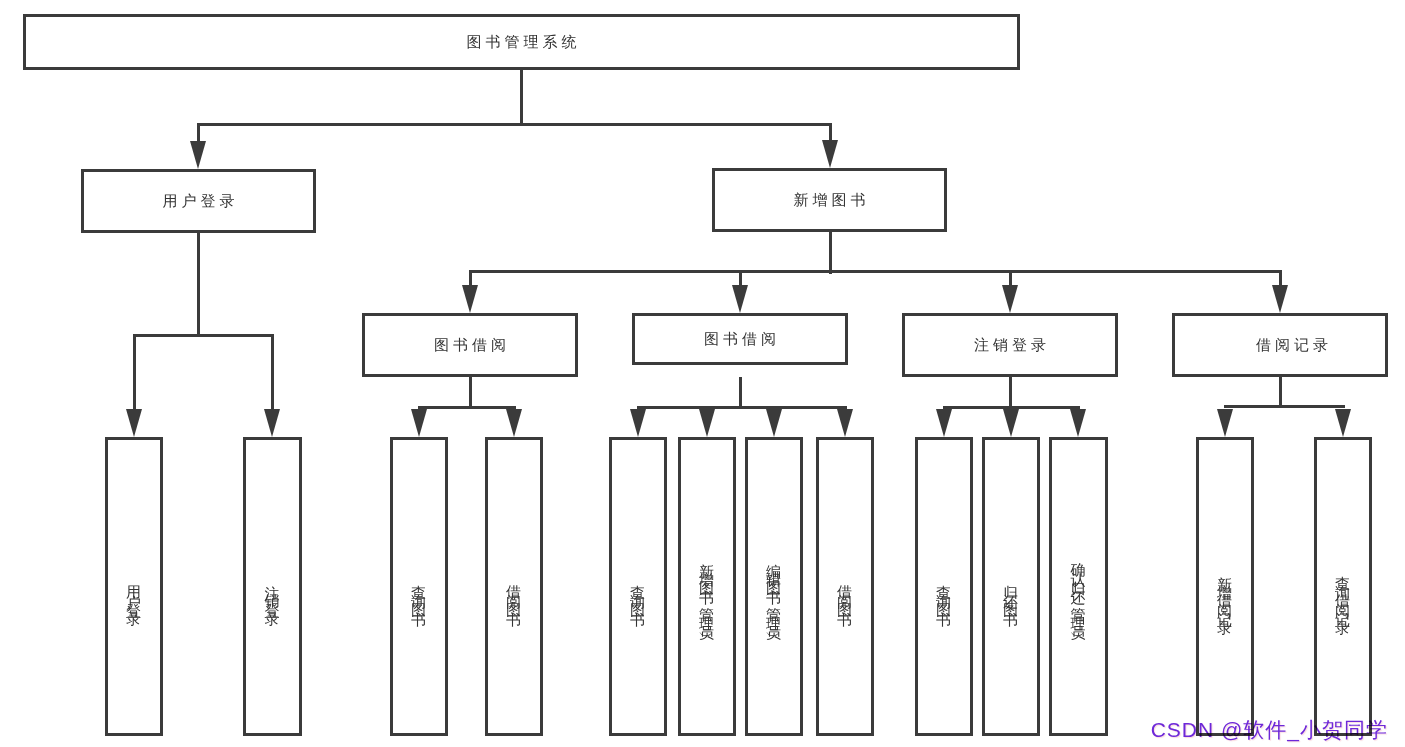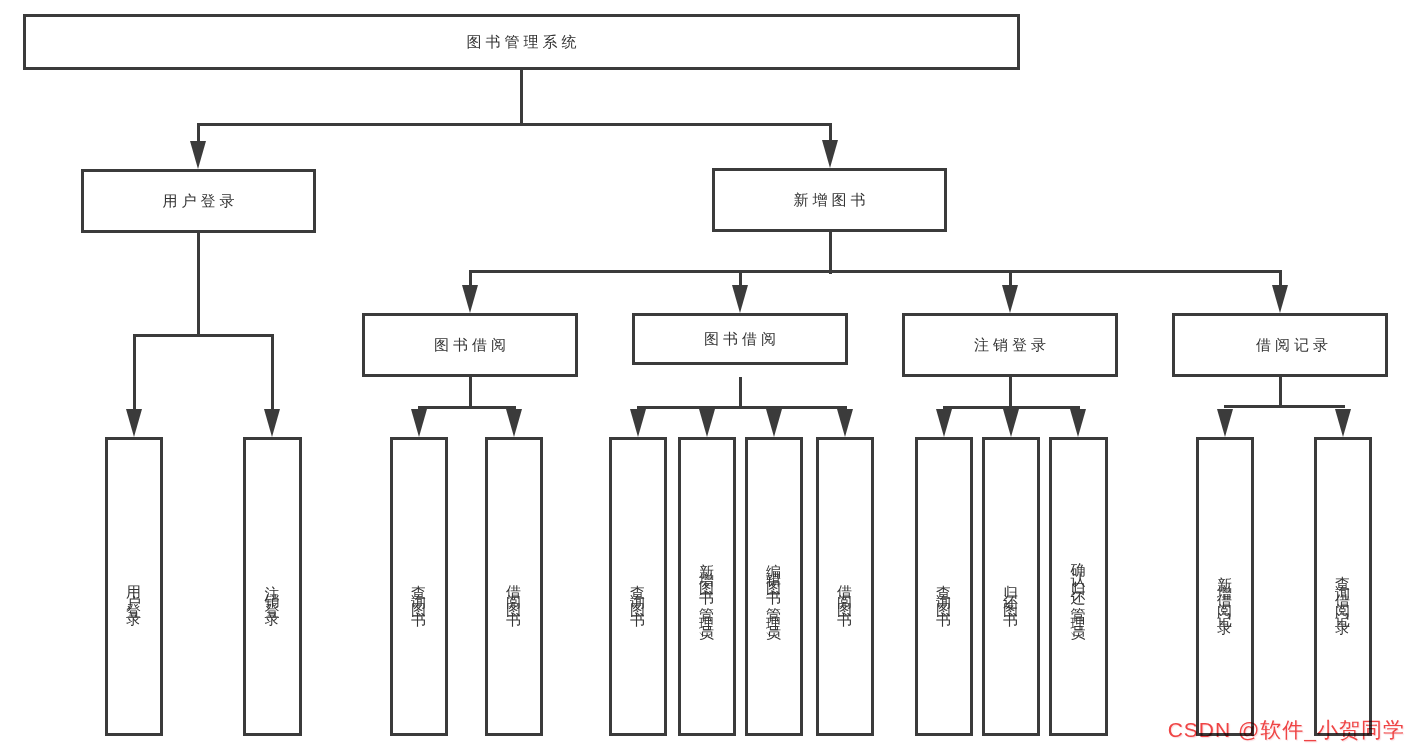--- a/index.html
+++ b/index.html
@@ -19,22 +19,22 @@
   }
   .box.v span { letter-spacing:9px; margin-bottom:-9px; line-height:1; }
   .vline { position:absolute; width:3px; background:#3b3b3b; z-index:1; }
   .hline { position:absolute; height:3px; background:#3b3b3b; z-index:1; }
   .arrow {
     position:absolute; width:0; height:0; z-index:1;
     border-left:8px solid transparent; border-right:8px solid transparent;
     border-top:28px solid #3b3b3b;
   }
   .watermark {
-    position:absolute; right:0; bottom:3px; z-index:3;
-    font-size:21px; letter-spacing:1px; color:#ef4444;
+    position:absolute; right:17px; bottom:3px; z-index:3;
+    font-size:21px; letter-spacing:1px; color:#6d28d9;
     mix-blend-mode:multiply;
     text-shadow:1px 1px 1px rgba(233,120,138,0.28);
     white-space:nowrap;
   }
 </style>
 </head>
 <body>
 
 <div class="stage">
 

